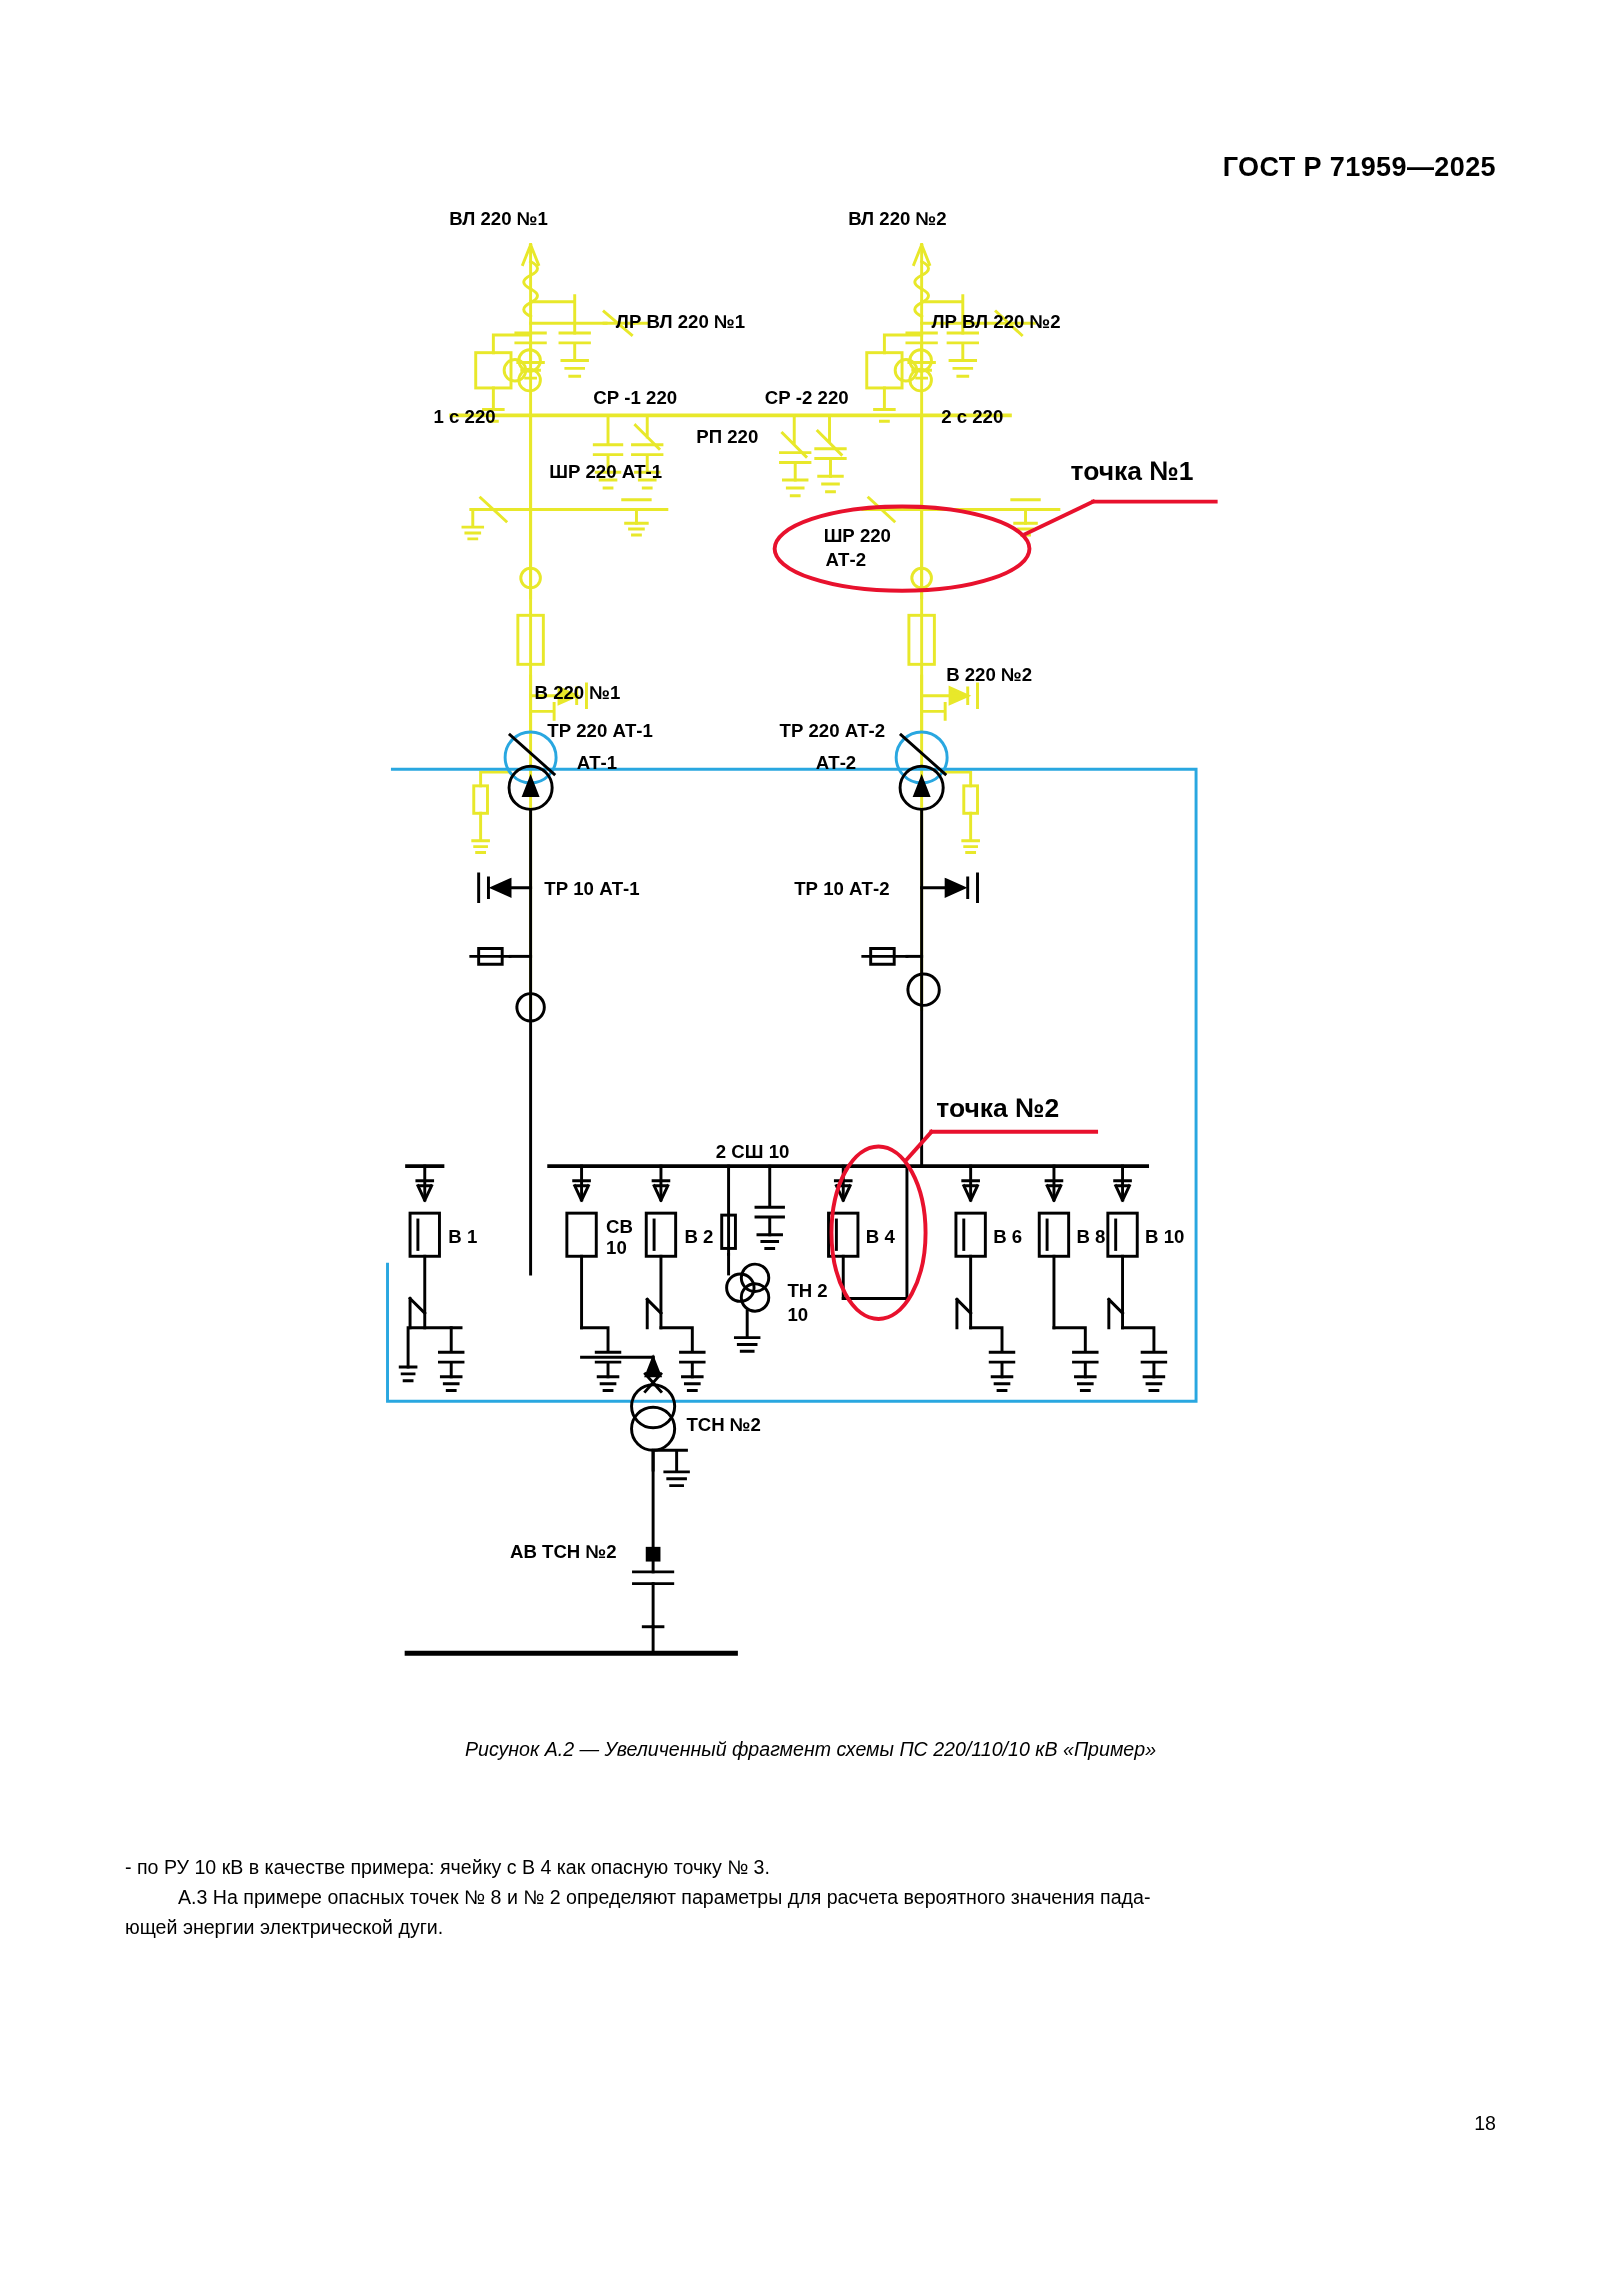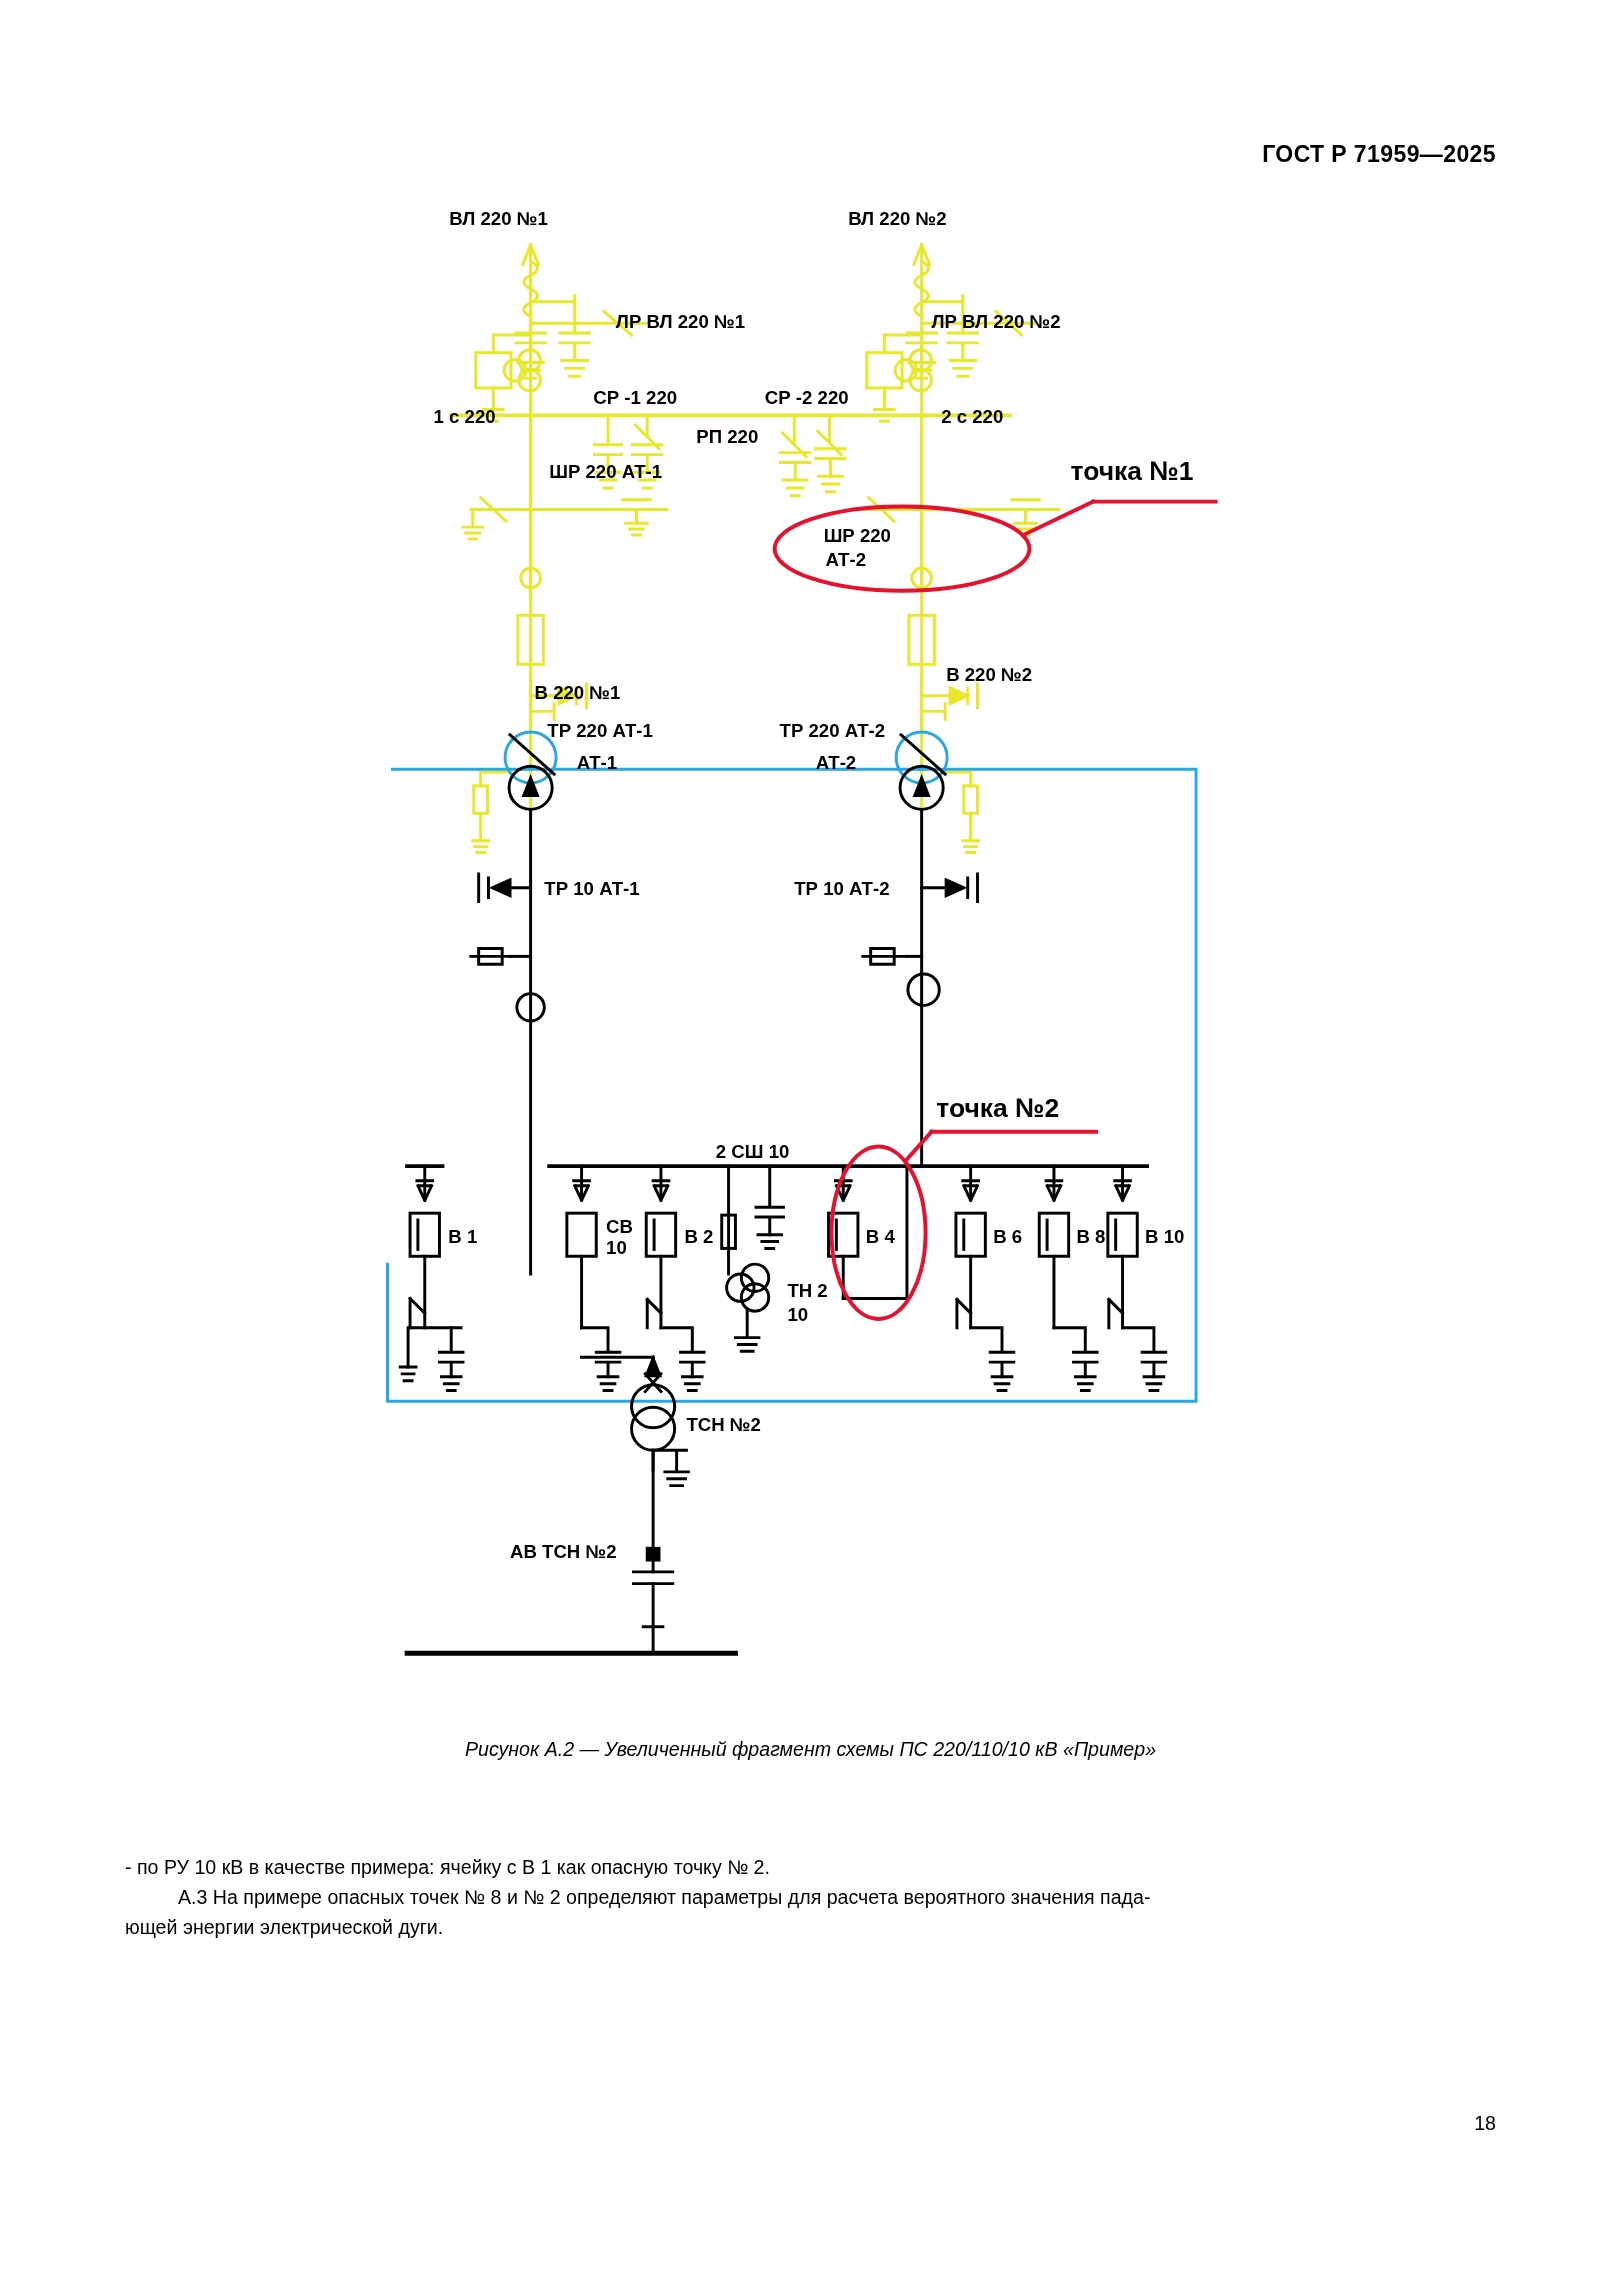--- a/index.html
+++ b/index.html
@@ -15,22 +15,22 @@
     color: #000000;
     overflow: hidden;
   }
   .page {
     position: absolute;
     inset: 0;
   }
   .hdr {
     position: absolute;
     right: 125px;
-    top: 141px;
-    font-size: 23px;
+    top: 152px;
+    font-size: 27px;
     font-weight: bold;
     letter-spacing: 0.4px;
   }
   .figwrap {
     position: absolute;
     left: 0;
     top: 186px;
     width: 1621px;
     height: 1529px;
     padding-left: 20px;
@@ -363,21 +363,21 @@
         </g>
       </g>
     </svg>
   </div>
 
   <div class="figcap">
     <div>Рисунок А.2 — Увеличенный фрагмент схемы ПС 220/110/10 кВ «Пример»</div>
   </div>
 
   <div class="body-text">
-    <p>- по РУ 10 кВ в качестве примера: ячейку с В 1 как опасную точку № 2.</p>
+    <p>- по РУ 10 кВ в качестве примера: ячейку с В 4 как опасную точку № 3.</p>
     <p class="p-indent">А.3  На примере опасных точек № 8 и № 2 определяют параметры для расчета вероятного значения пада-</p>
     <p>ющей энергии электрической дуги.</p>
   </div>
 
   <div class="pageno">18</div>
 
 </div>
 
 
 </body></html>

